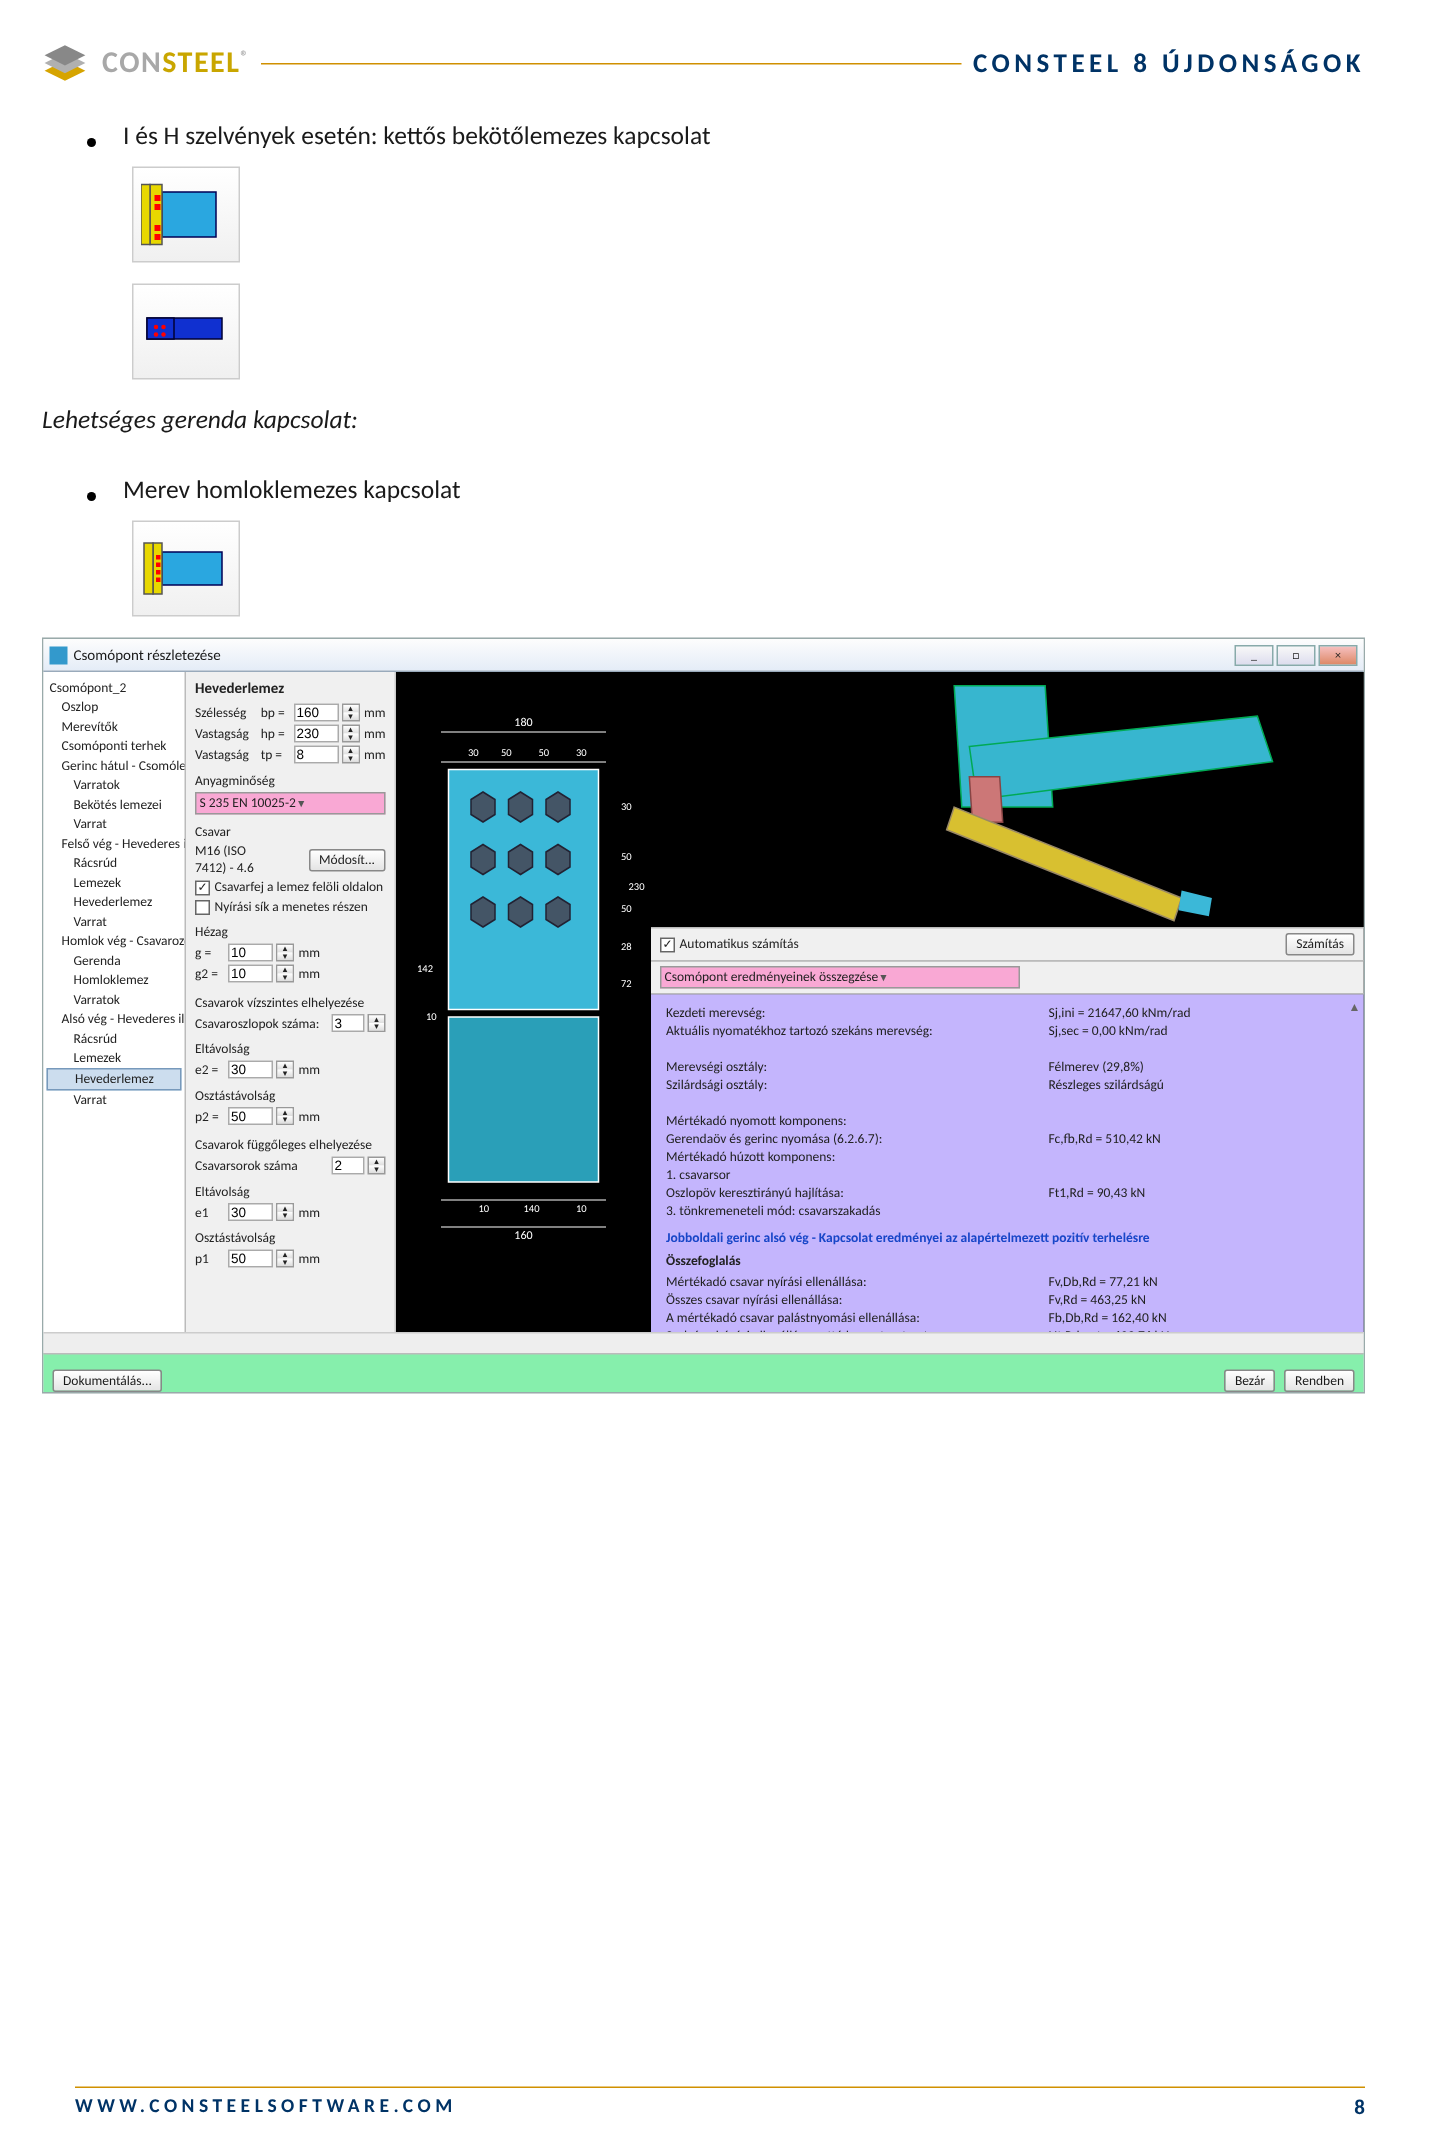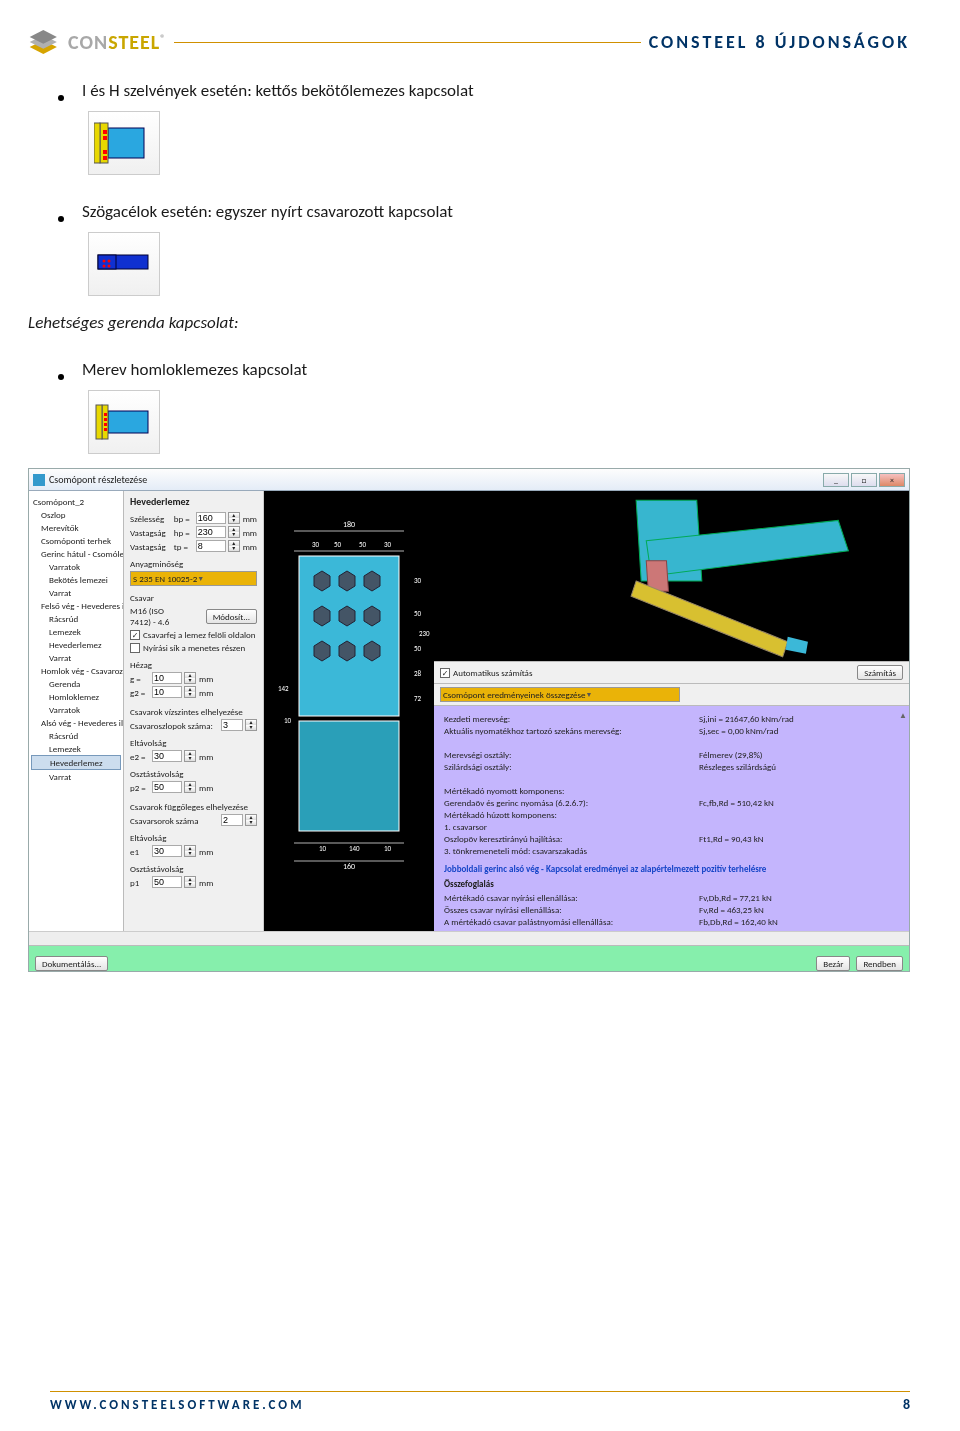--- a/index.html
+++ b/index.html
@@ -7,21 +7,21 @@
   .page{padding:30px 50px 20px 28px;position:relative;min-height:1431px}
   .header{display:flex;align-items:center;margin-bottom:18px}
   .logo{display:flex;align-items:center;gap:6px}
   .logo-mark{width:34px;height:24px;position:relative}
   .logo-mark svg{width:100%;height:100%}
   .logo-text{font-weight:bold;font-size:20px;letter-spacing:1px;color:#a8a8a8}
   .logo-text .steel{color:#c9a600}
   .header-line{flex:1;height:1px;background:#d09000;margin:0 8px}
   .header-title{font-size:18px;font-weight:bold;letter-spacing:3px;color:#003366;white-space:nowrap}
   .content{font-size:17px;color:#1a1a1a}
-  .bullet-line{display:flex;align-items:flex-end;margin:26px 0 10px 30px}
+  .bullet-line{display:flex;align-items:center;margin:26px 0 10px 30px}
   .bullet-dot{width:6px;height:6px;background:#000;border-radius:50%;margin-top:9px;margin-right:18px;flex-shrink:0}
   .thumb{width:72px;height:64px;border:1px solid #ccc;background:linear-gradient(#fff,#f0f0f0);margin:6px 0 14px 60px;display:flex;align-items:center;justify-content:center}
   .thumb svg{display:block}
   .italic-line{font-style:italic;margin:16px 0 8px 0}
   .screenshot{margin-top:6px;border:1px solid #9aa;background:#f4f4f4}
   .win-titlebar{height:22px;background:linear-gradient(#fdfdfd,#e4ecf7);border-bottom:1px solid #9ab;display:flex;align-items:center;padding:0 4px;font-size:10px}
   .win-titlebar .spacer{flex:1}
   .win-btn{width:26px;height:14px;border:1px solid #8aa;background:linear-gradient(#f8f8f8,#dde);margin-left:2px;font-size:8px;text-align:center;line-height:12px}
   .win-btn.close{background:linear-gradient(#f6c0c0,#d86)}
   .win-body{display:flex;height:440px;font-size:10px;color:#222}
@@ -31,21 +31,21 @@
   .tree-item.ind1{padding-left:10px}
   .tree-item.ind2{padding-left:18px}
   .form-col{width:140px;background:#f0f0f0;border-right:1px solid #ccc;padding:4px 6px}
   .form-title{font-size:10px;font-weight:bold;margin-bottom:4px}
   .form-row{display:flex;align-items:center;margin:2px 0;font-size:9px}
   .form-row .lab{width:44px}
   .form-row .sym{width:22px}
   .form-row input{width:30px;height:12px;font-size:9px;border:1px solid #aaa;padding:0 1px}
   .form-row .unit{margin-left:3px}
   .form-sub{font-size:9px;margin:6px 0 2px 0}
-  .select-look{border:1px solid #999;background:#eab308;padding:1px 2px;font-size:9px;display:flex;align-items:center;}
+  .select-look{border:1px solid #999;background:#f9a8d4;padding:1px 2px;font-size:9px;display:flex;align-items:center;}
   .select-look .arr{font-size:7px;color:#555}
   .btn-look{display:inline-block;border:1px solid #888;background:linear-gradient(#fff,#e4e4e4);padding:1px 6px;font-size:9px;border-radius:2px}
   .chk{display:flex;align-items:center;font-size:9px;margin:2px 0}
   .chk .box{width:10px;height:10px;border:1px solid #666;background:#fff;margin-right:3px;font-size:8px;text-align:center;line-height:9px}
   .diagram-col{width:170px;background:#000;position:relative}
   .rightpane{flex:1;display:flex;flex-direction:column;background:#000}
   .viewport3d{flex:0 0 170px;background:#000;position:relative;overflow:hidden}
   .controls-row{background:#f0f0f0;border-top:1px solid #bbb;border-bottom:1px solid #bbb;padding:3px 6px;display:flex;align-items:center;gap:6px}
   .results{flex:1;background:#c4b5fd;padding:6px 10px;font-size:9px;overflow:hidden;position:relative}
   .results-cols{display:flex;gap:30px}
@@ -98,24 +98,20 @@
         <rect x="14" y="10" width="36" height="30" fill="#2aa7e0" stroke="#005"></rect>
         <rect x="6" y="5" width="8" height="40" fill="#e8d800" stroke="#555"></rect>
         <rect x="0" y="5" width="6" height="40" fill="#e8d800" stroke="#555"></rect>
         <rect x="9" y="12" width="4" height="4" fill="red"></rect>
           <rect x="9" y="18" width="4" height="4" fill="red"></rect>
         <rect x="9" y="32" width="4" height="4" fill="red"></rect>
           <rect x="9" y="38" width="4" height="4" fill="red"></rect>
       </svg>
     </div>
 
-    <div class="bullet-line">
-      <div class="bullet-dot"></div>
-      <div>Szögacélok esetén: egyszer nyírt csavarozott kapcsolat</div>
-    </div>
     <div class="thumb">
       <svg width="60" height="50" viewBox="0 0 60 50">
         <rect x="4" y="16" width="50" height="14" fill="#1030d0" stroke="#003"></rect>
         <rect x="4" y="16" width="18" height="14" fill="#1030d0" stroke="#003"></rect>
         <circle cx="10" cy="22" r="1.5" fill="red"></circle>
           <circle cx="15" cy="22" r="1.5" fill="red"></circle>
         <circle cx="10" cy="27" r="1.5" fill="red"></circle>
           <circle cx="15" cy="27" r="1.5" fill="red"></circle>
       </svg>
     </div>

